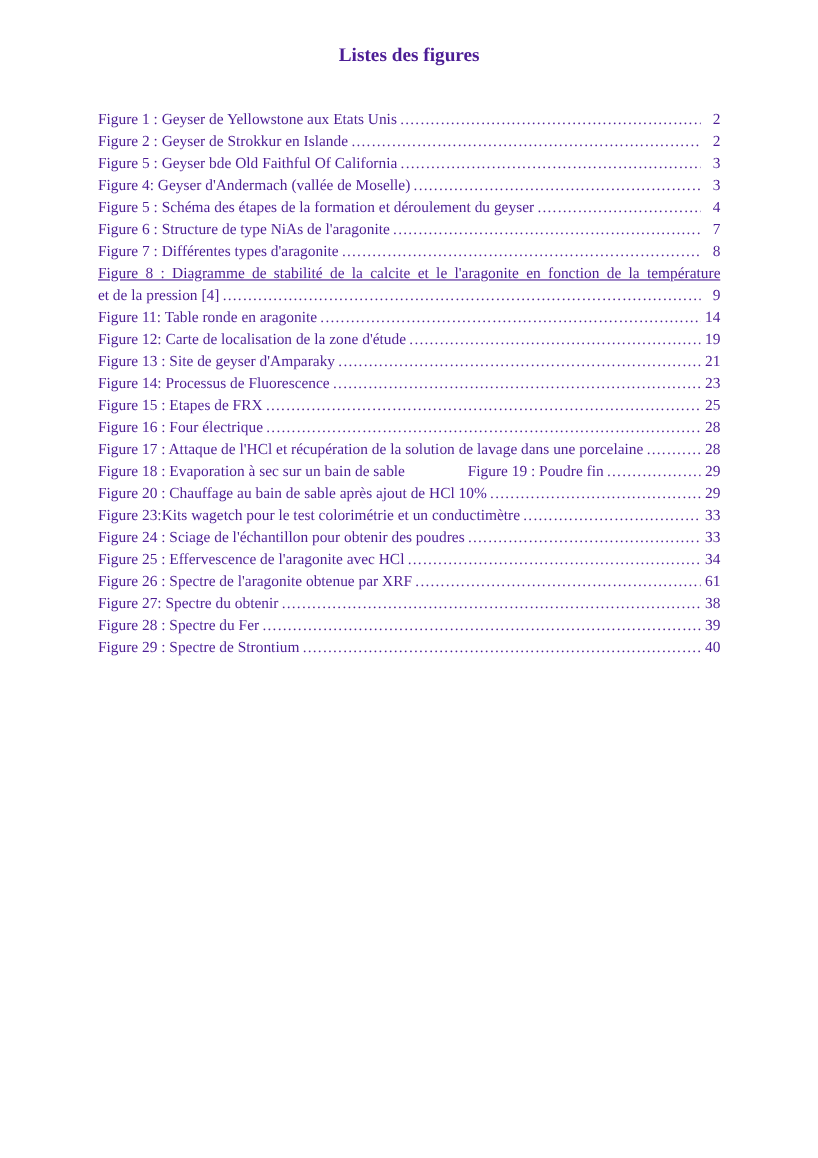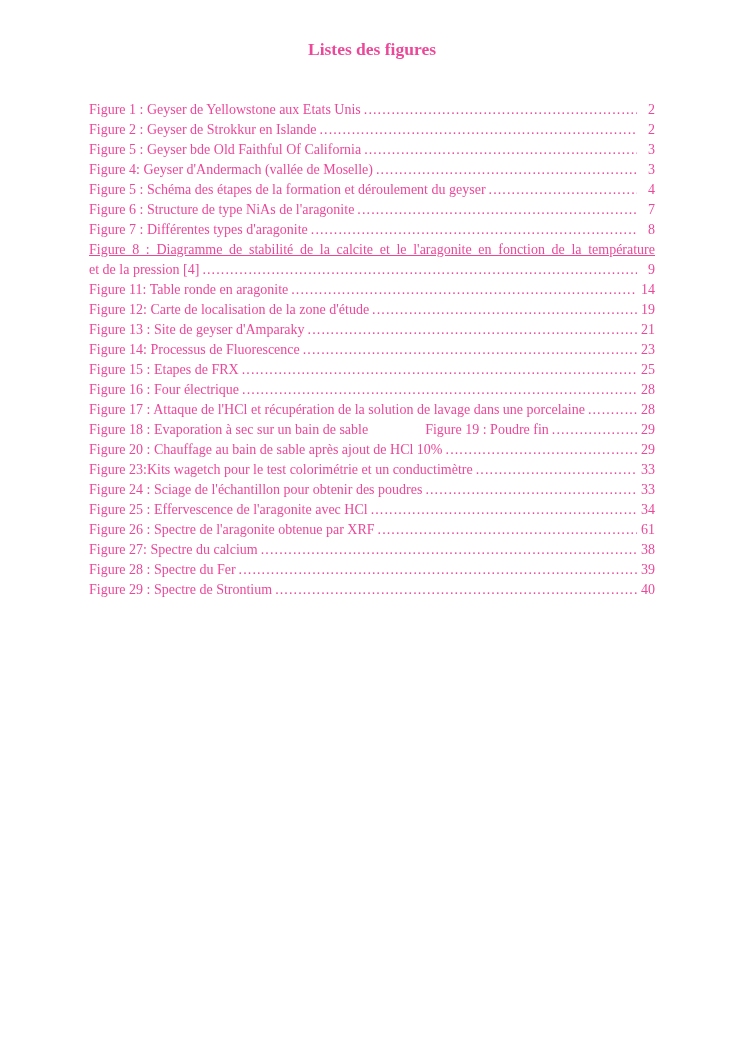--- a/index.html
+++ b/index.html
@@ -3,21 +3,21 @@
 <meta charset="utf-8">
 <style>
   html, body { margin: 0; padding: 0; background: #ffffff; }
   .page {
     width: 744px;
     height: 1053px;
     box-sizing: border-box;
     padding: 38px 89px 0 89px;
     background: #ffffff;
     font-family: "Liberation Serif", "DejaVu Serif", serif;
-    color: #ec4899;
+    color: #4c1d95;
     overflow: hidden;
   }
   .doc-title {
     margin: 0 0 40px 0;
     text-align: center;
     font-size: 17.5px;
     line-height: 22px;
     font-weight: bold;
   }
   .toc {
@@ -214,21 +214,21 @@
       </div>
       <div class="toc-entry">
         <div class="line-last">
           <span class="txt">Figure 26 : Spectre de l'aragonite obtenue par XRF</span>
           <span class="dots"></span>
           <span class="pagenum">61</span>
         </div>
       </div>
       <div class="toc-entry">
         <div class="line-last">
-          <span class="txt">Figure 27: Spectre du calcium</span>
+          <span class="txt">Figure 27: Spectre du obtenir</span>
           <span class="dots"></span>
           <span class="pagenum">38</span>
         </div>
       </div>
       <div class="toc-entry">
         <div class="line-last">
           <span class="txt">Figure 28 : Spectre du Fer</span>
           <span class="dots"></span>
           <span class="pagenum">39</span>
         </div>

